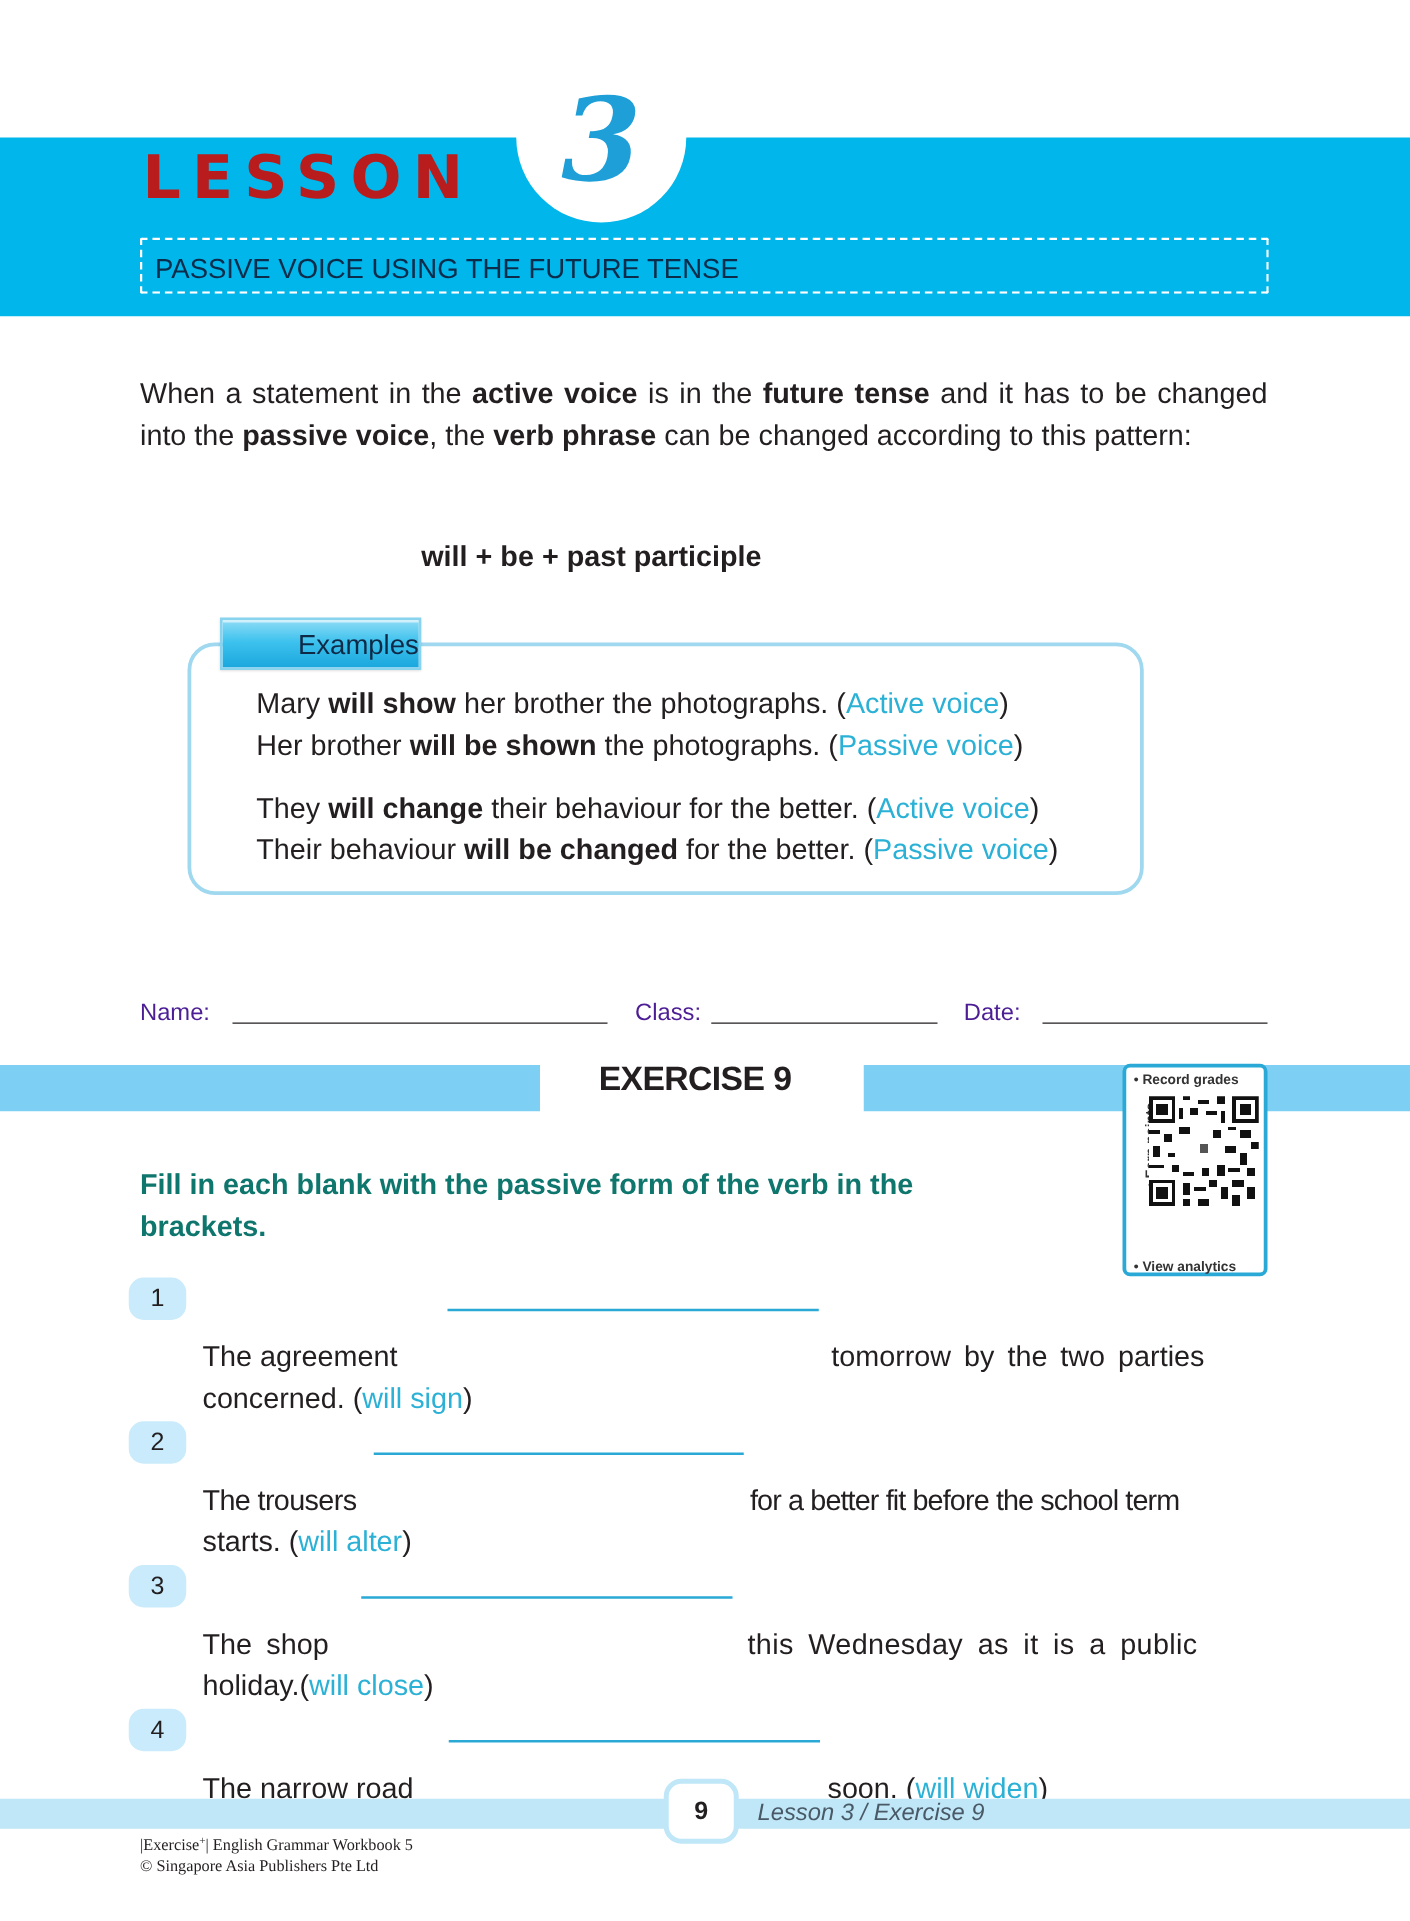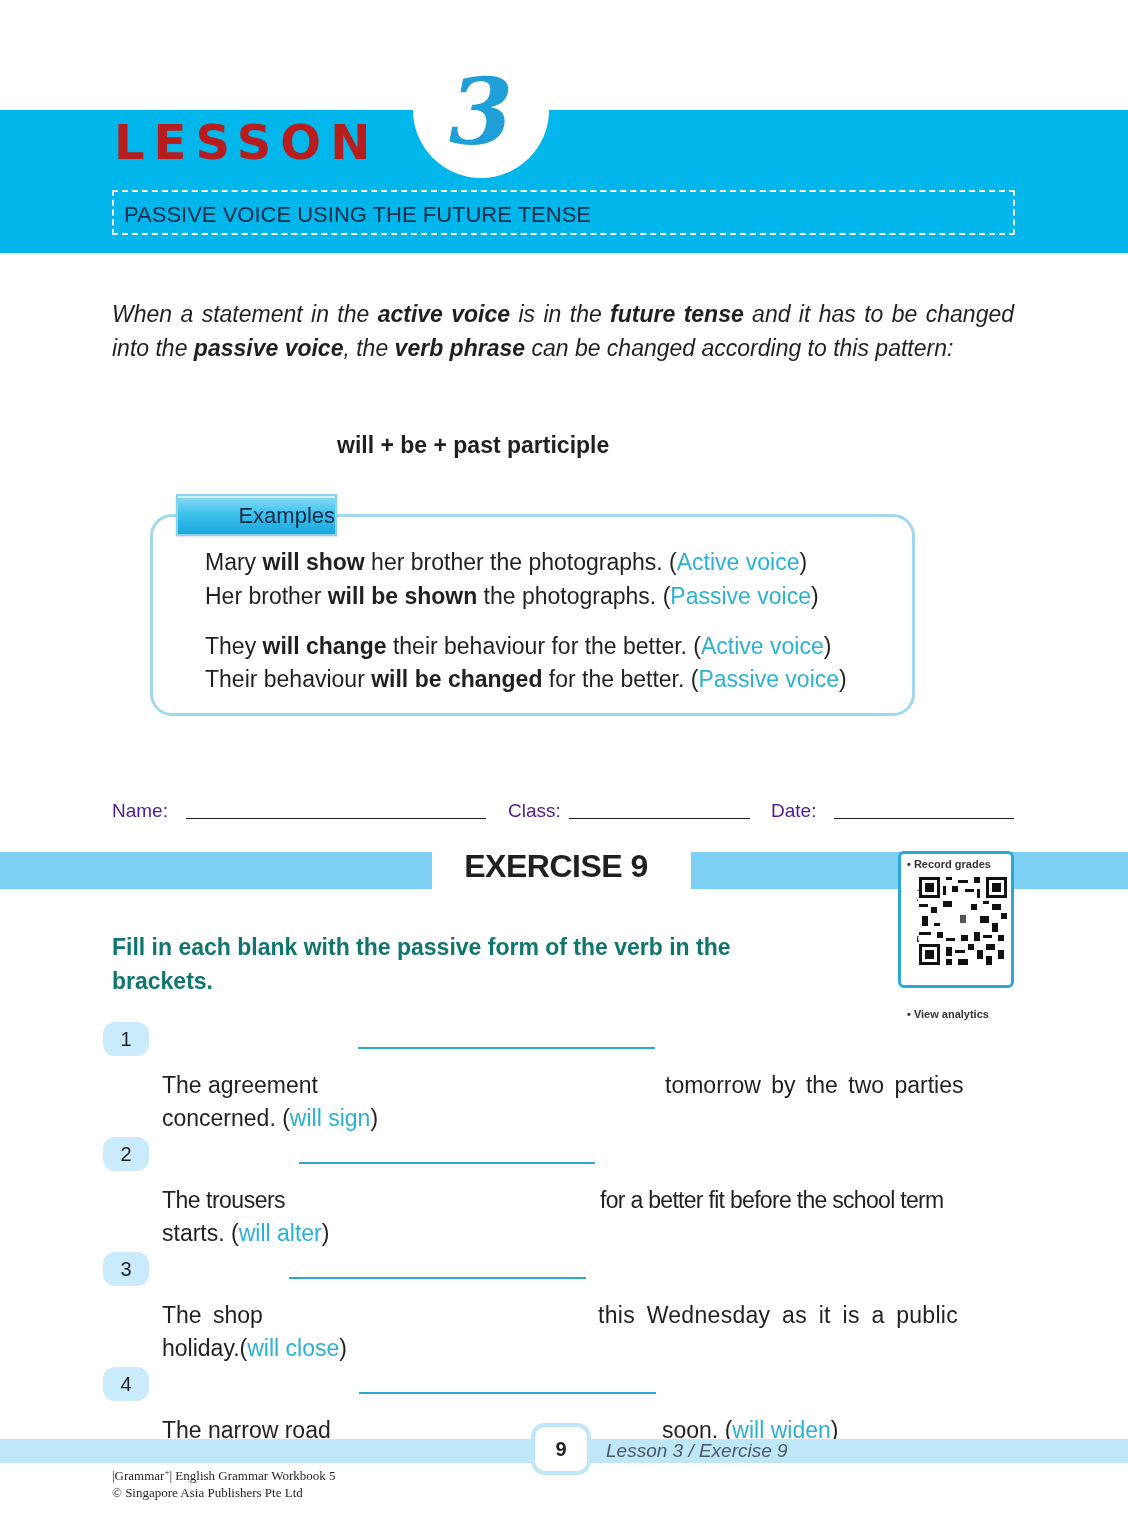--- a/index.html
+++ b/index.html
@@ -34,21 +34,21 @@
   }
   .topic-title {
     position: absolute; left: 10px; top: 10px;
     font-family: "Liberation Sans", sans-serif; font-size: 22px;
     color: #0b2c4a; letter-spacing: 0px;
   }
 
   
   .intro {
     position: absolute; left: 112px; top: 297px; width: 902px;
-    font-size: 23px; line-height: 34px; color: #231f20; text-align: justify; font-style: italic;
+    font-size: 23px; line-height: 34px; color: #231f20; text-align: justify;
   }
   .intro b { font-weight: bold; }
   .pattern {
     position: absolute; left: 337px; top: 432px;
     font-size: 23px; font-weight: bold; color: #231f20;
   }
 
   
   .examples-box {
     position: absolute; left: 150px; top: 514px; width: 765px; height: 202px;
@@ -70,25 +70,25 @@
 
   
   .meta-row { position: absolute; top: 800px; font-size: 19px; color: #4c1d95; }
   .meta-line { position: absolute; top: 818px; height: 1px; background: #231f20; }
 
   
   .ex-band-left { position: absolute; left: 0; top: 852px; width: 432px; height: 37px; background: #7dcff3; }
   .ex-band-right { position: absolute; left: 691px; top: 852px; width: 437px; height: 37px; background: #7dcff3; }
   .ex-title {
     position: absolute; left: 432px; top: 848px; width: 248px; text-align: center;
-    font-family: "Liberation Sans", sans-serif; font-weight: bold; font-size: 32px;
+    font-family: "Liberation Sans", sans-serif; font-weight: bold; font-size: 27px;
     color: #231f20; letter-spacing: -0.5px;
   }
   .qr-card {
-    position: absolute; left: 898px; top: 851px; width: 116px; height: 137px;
+    position: absolute; left: 898px; top: 851px; width: 116px; height: 170px;
     border: 3px solid #2aa9d6; border-radius: 6px; background: #ffffff;
   }
   .qr-top { position: absolute; left: 6px; top: 4px; font-size: 11px; font-weight: bold; color: #333; white-space: nowrap; }
   .qr-bottom { position: absolute; left: 6px; top: 114px; font-size: 11px; font-weight: bold; color: #333; white-space: nowrap; margin-top: 40px; }
   .qr-side {
     position: absolute; left: -14px; top: 56px; font-size: 11px; font-weight: bold; color: #333;
     transform: rotate(-90deg); white-space: nowrap;
   }
   .qr-code { position: absolute; left: 18px; top: 23px; width: 88px; height: 88px; }
 
@@ -236,15 +236,15 @@
 
 <div class="q-num" style="top:1367px">4</div>
 <div class="q-text" style="top:1369px">The narrow road</div>
 <div class="q-blank" style="left:359px; width:297px; top:1392px"></div>
 <div class="q-text" style="left:662px; top:1369px"><span>soon. (</span><span class="voice">will widen</span><span>)</span></div>
 
 <div class="footer-band"></div>
 <div class="page-box">9</div>
 <div class="footer-crumb">Lesson 3 / Exercise 9</div>
 <div class="footer-pub">
-  <div><span>|Grammar</span><sup>+</sup><span>| English Grammar Workbook 5</span></div>
+  <div><span>|Exercise</span><sup>+</sup><span>| English Grammar Workbook 5</span></div>
   <div>© Singapore Asia Publishers Pte Ltd</div>
 </div>
 
 </body></html>

